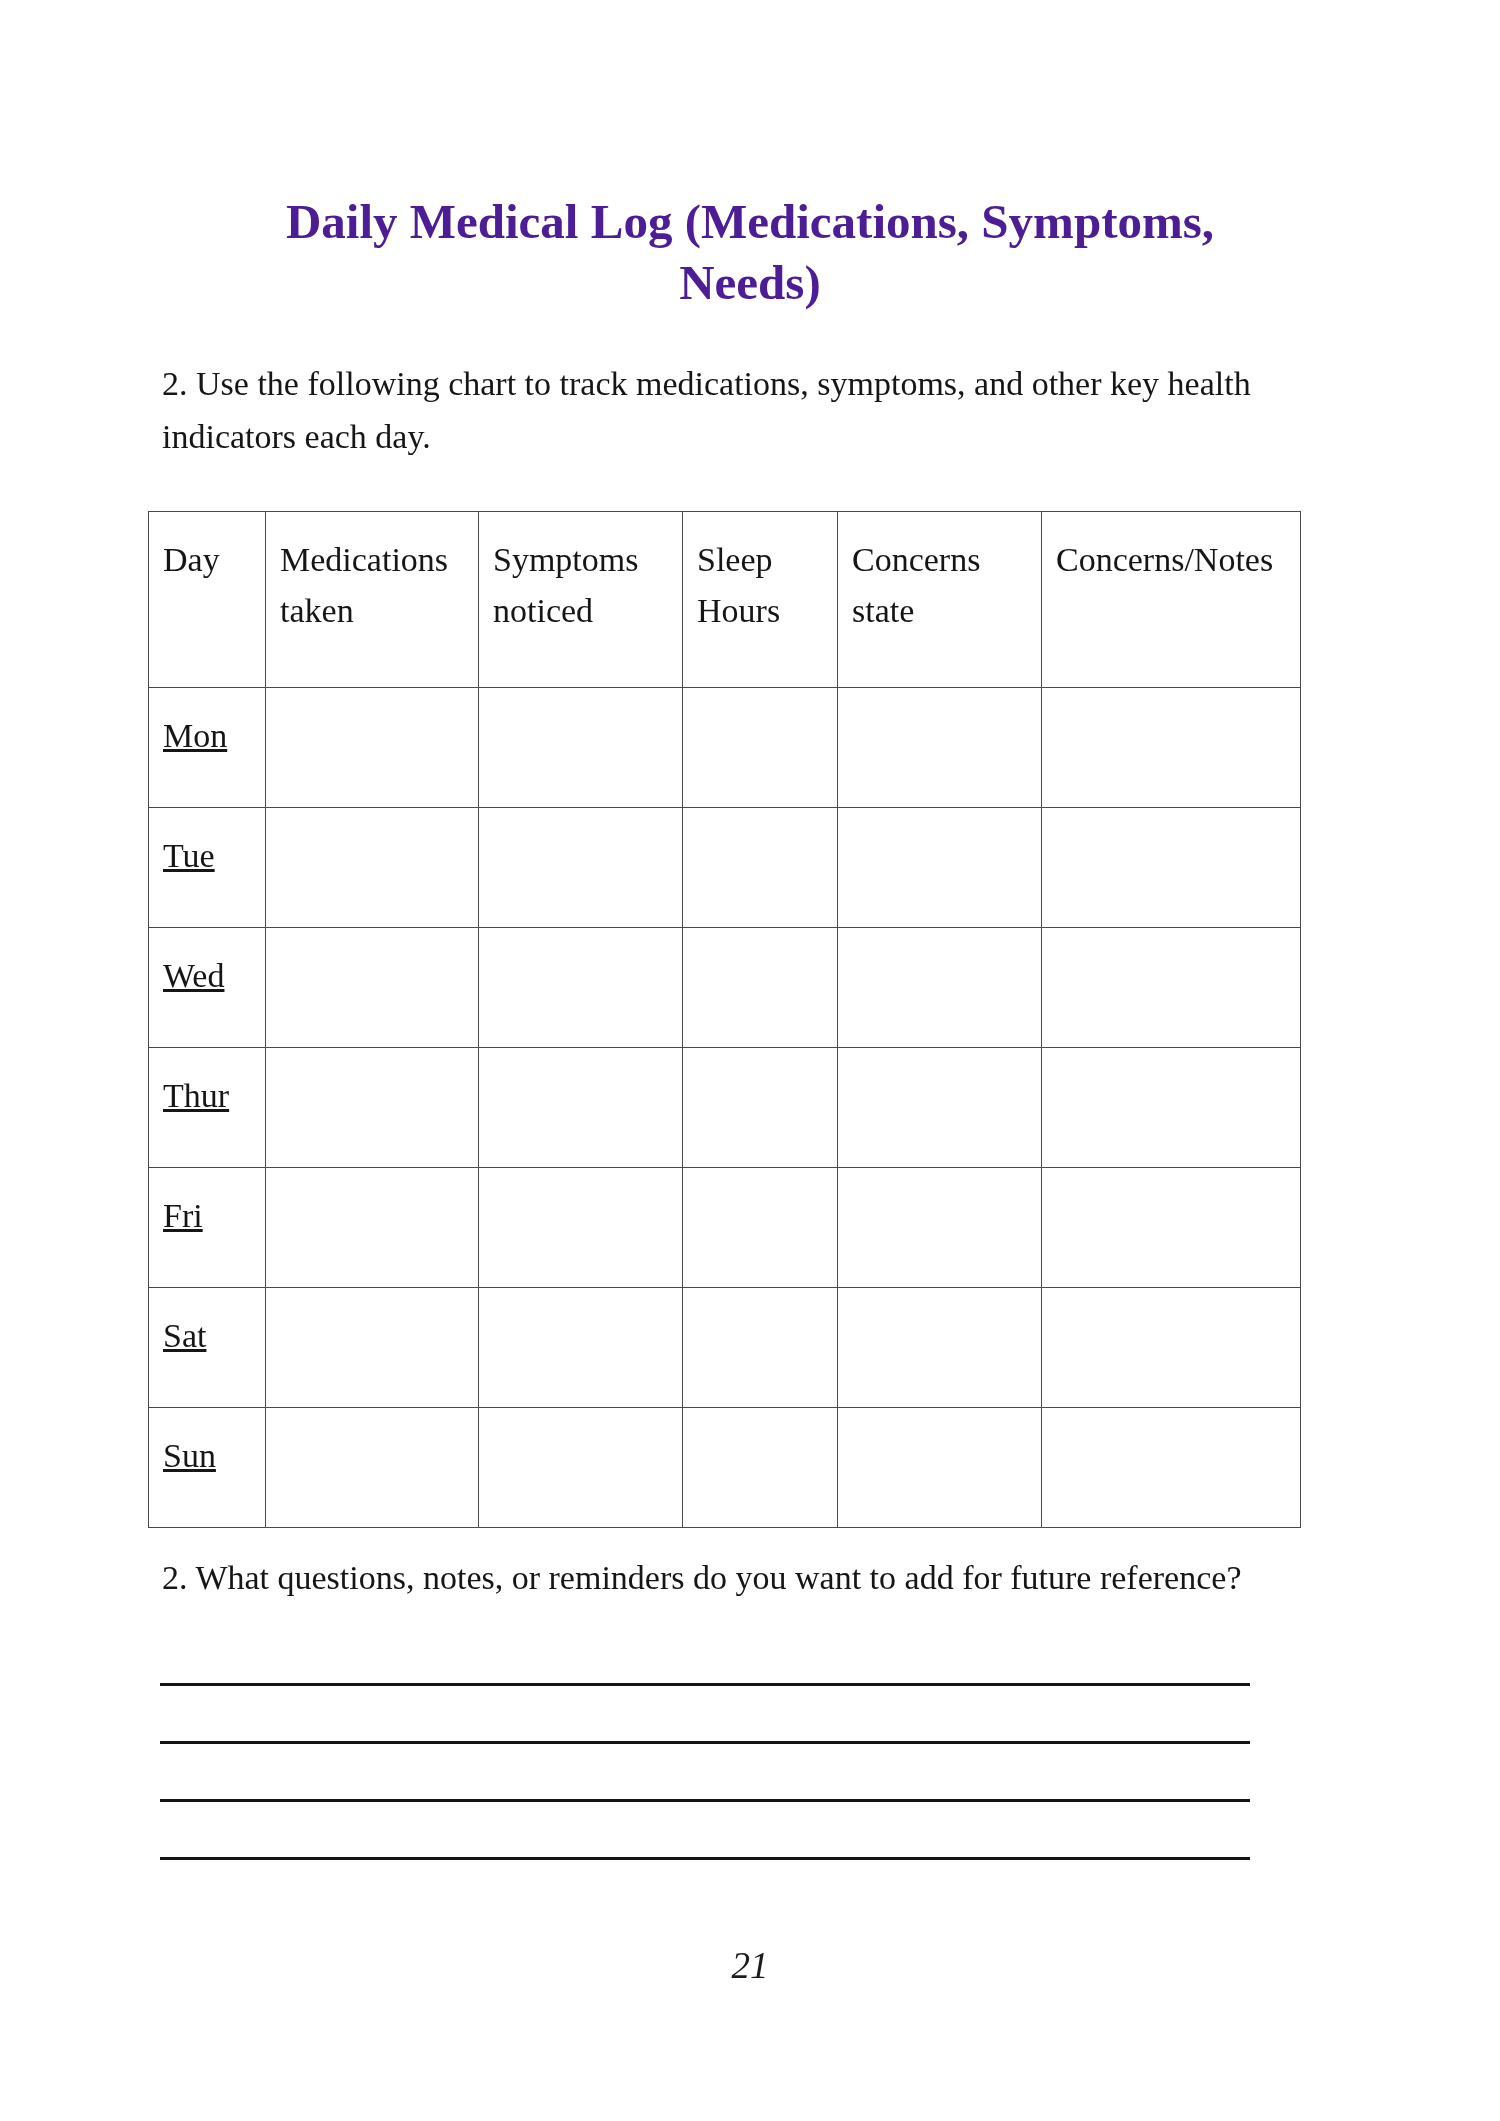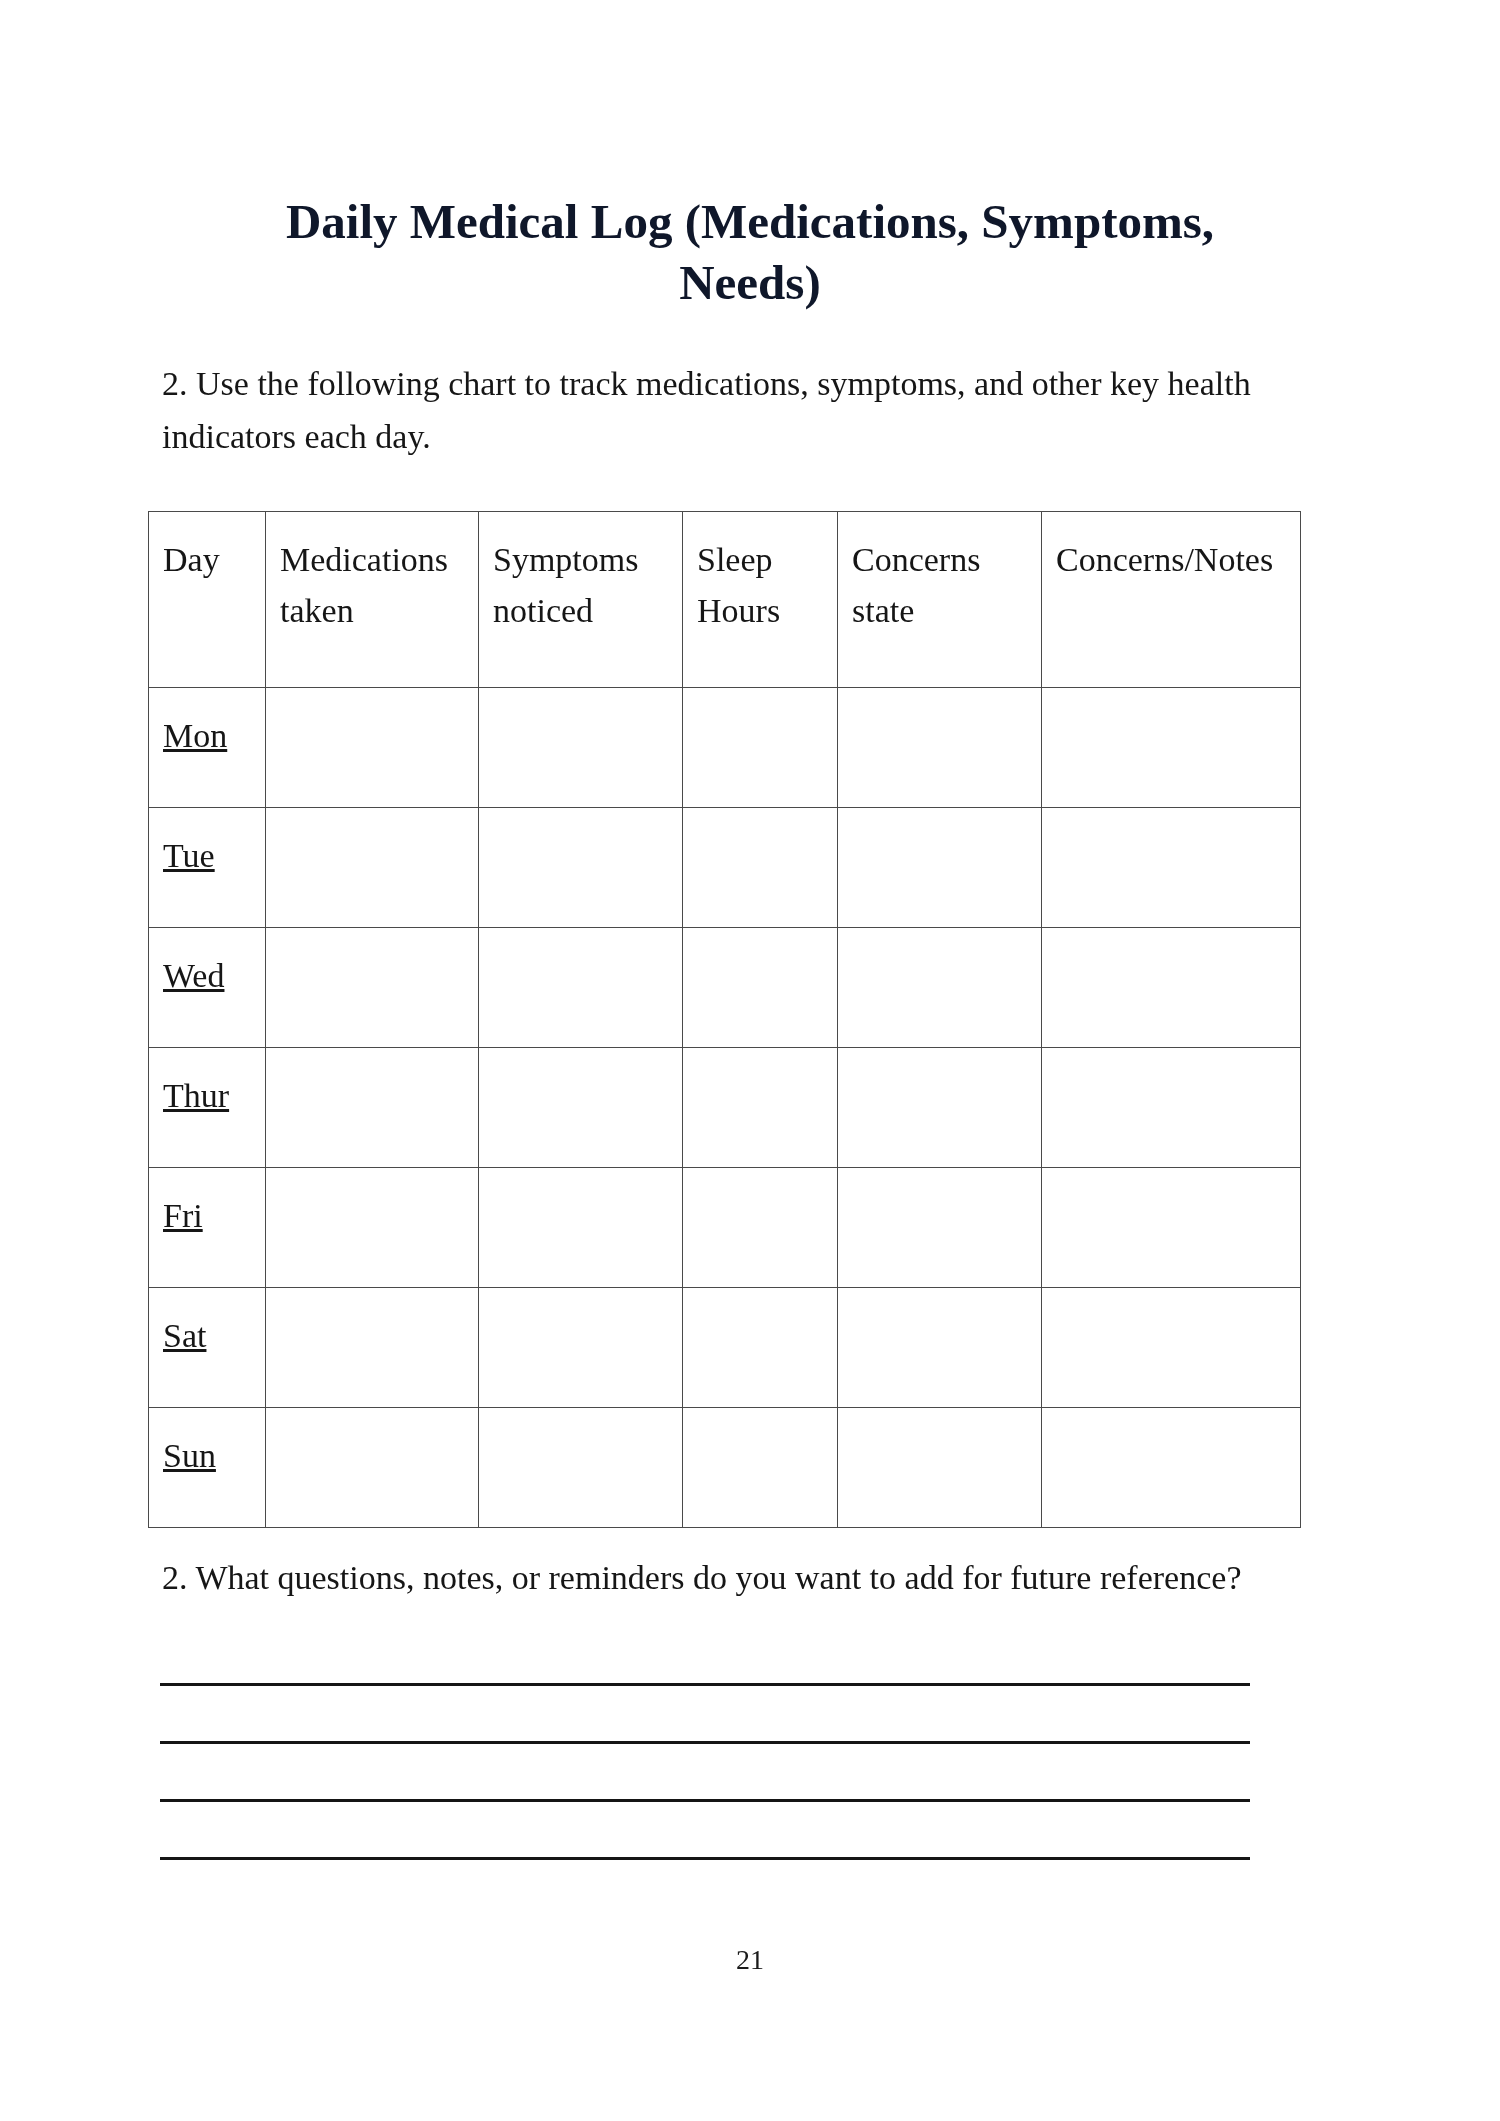--- a/index.html
+++ b/index.html
@@ -63,30 +63,31 @@
     margin: 24px 0 0 160px;
     width: 1090px;
   }
   .answer-line {
     height: 55px;
     border-bottom: 3px solid #151515;
   }
   .page-number {
     margin-top: 84px;
     text-align: center;
-    font-size: 28px;
+    font-size: 37px;
     color: #1b1b1b;
+    font-style: italic;
   }
 </style>
 </head>
 <body>
 
 <main class="page">
 
-  <h1 class="title" style="color: #0f172a;">
+  <h1 class="title" style="color: #4c1d95;">
     <span class="title-line">Daily Medical Log (Medications, Symptoms,</span>
     <span class="title-line">Needs)</span>
   </h1>
 
   <p class="para">2. Use the following chart to track medications, symptoms, and other key health indicators each day.</p>
 
   <table class="log-table">
     <colgroup>
       <col style="width:117px">
       <col style="width:213px">

